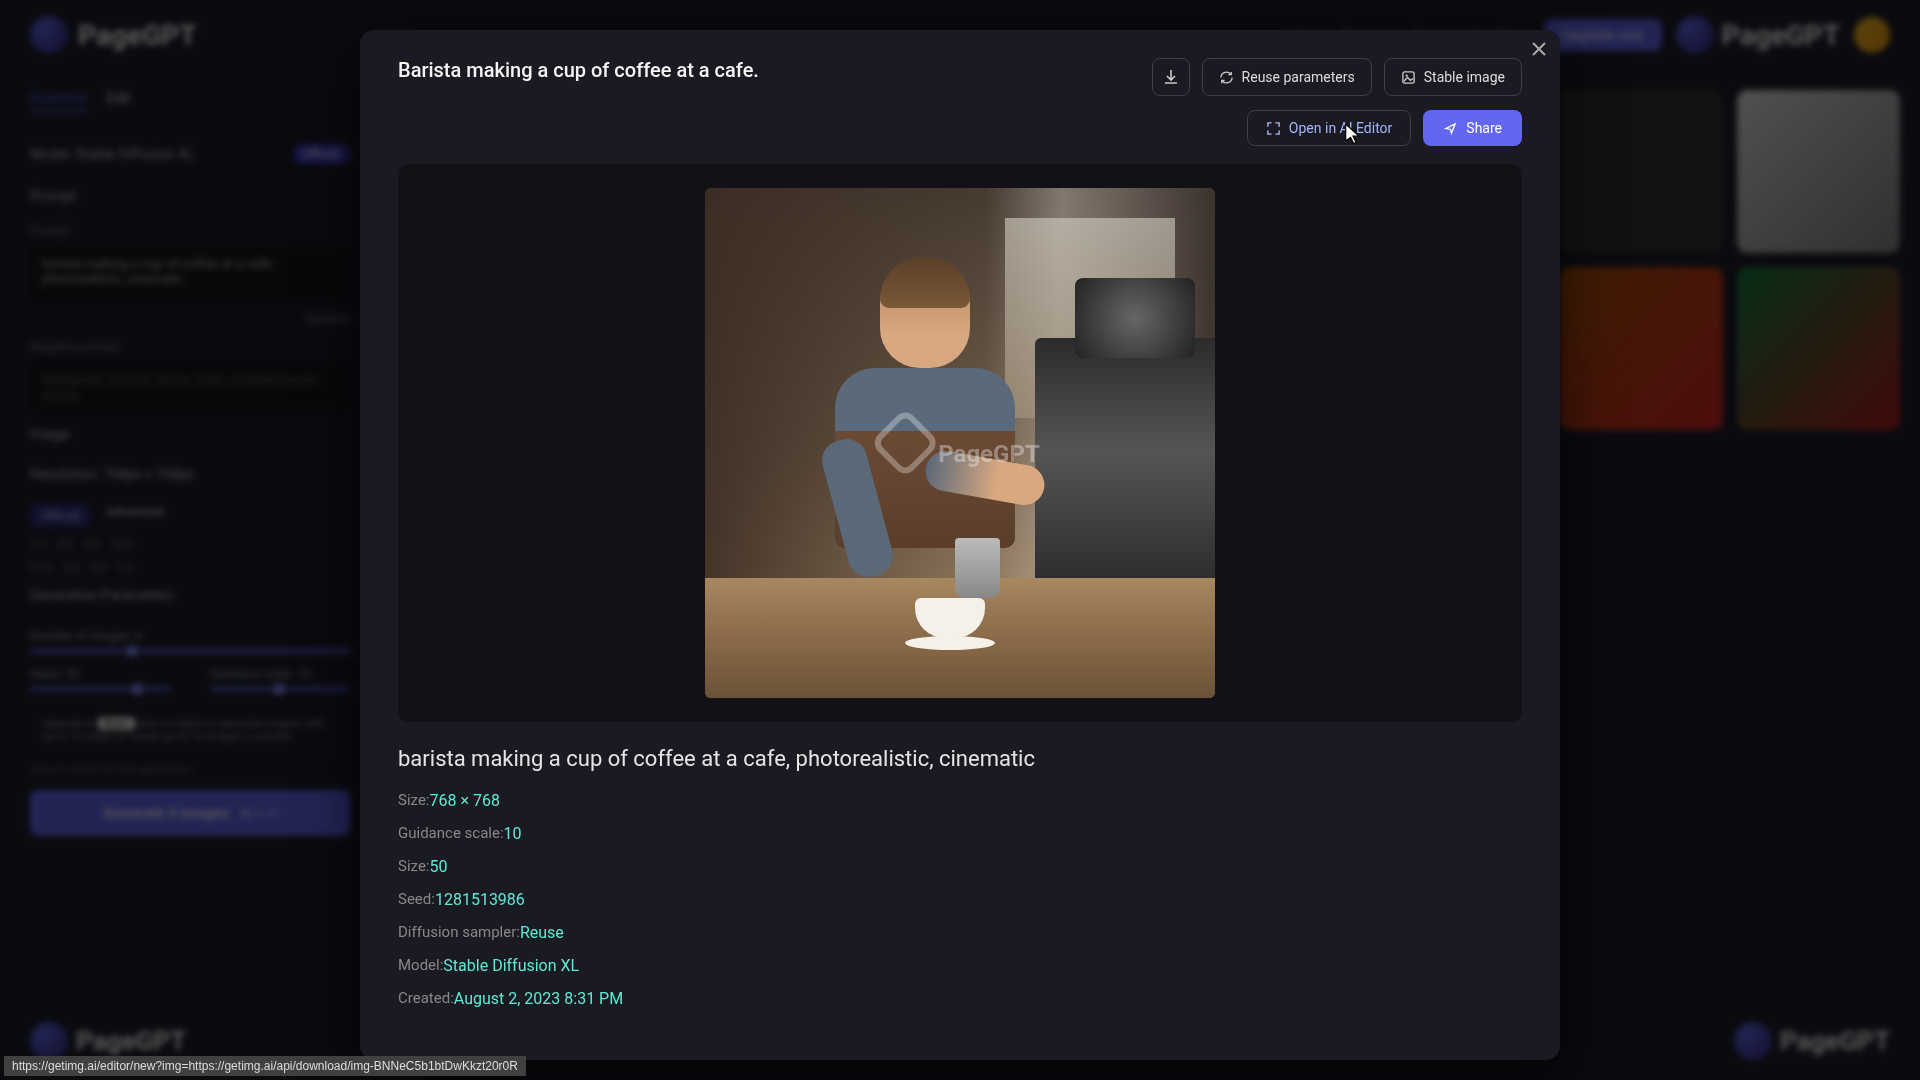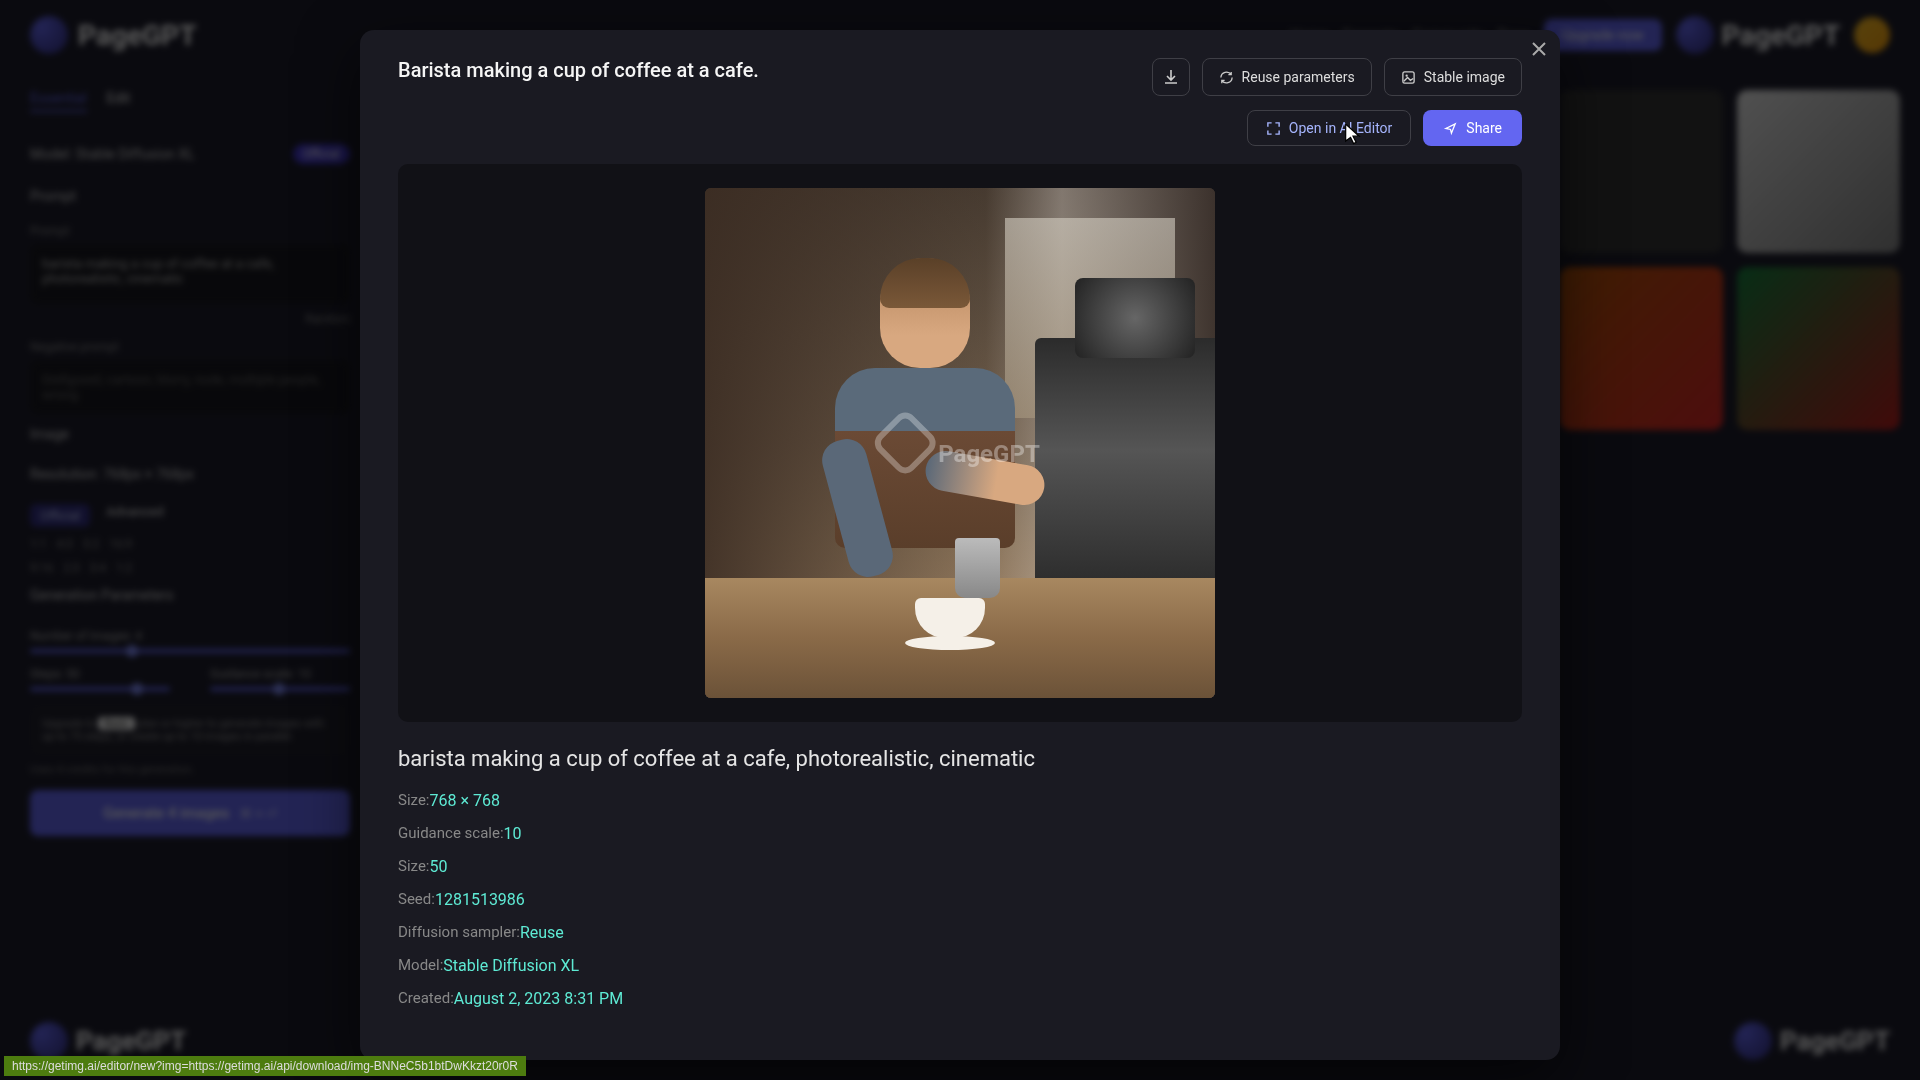--- a/index.html
+++ b/index.html
@@ -323,21 +323,21 @@
   left: 1344px; top: 124px;
   z-index: 50;
   pointer-events:none;
 }
 .cursor svg { width: 18px; height: 22px; }
 
 
 .status-bar {
   position: absolute;
   left: 4px; bottom: 4px;
-  background: #4d7c0f;
+  background: #404040;
   color: #ddd;
   font-size: 12px;
   padding: 3px 8px;
   z-index: 60;
   font-family: "Segoe UI", sans-serif;
 }
 
 svg { display: block; }
 </style>
 </head>

